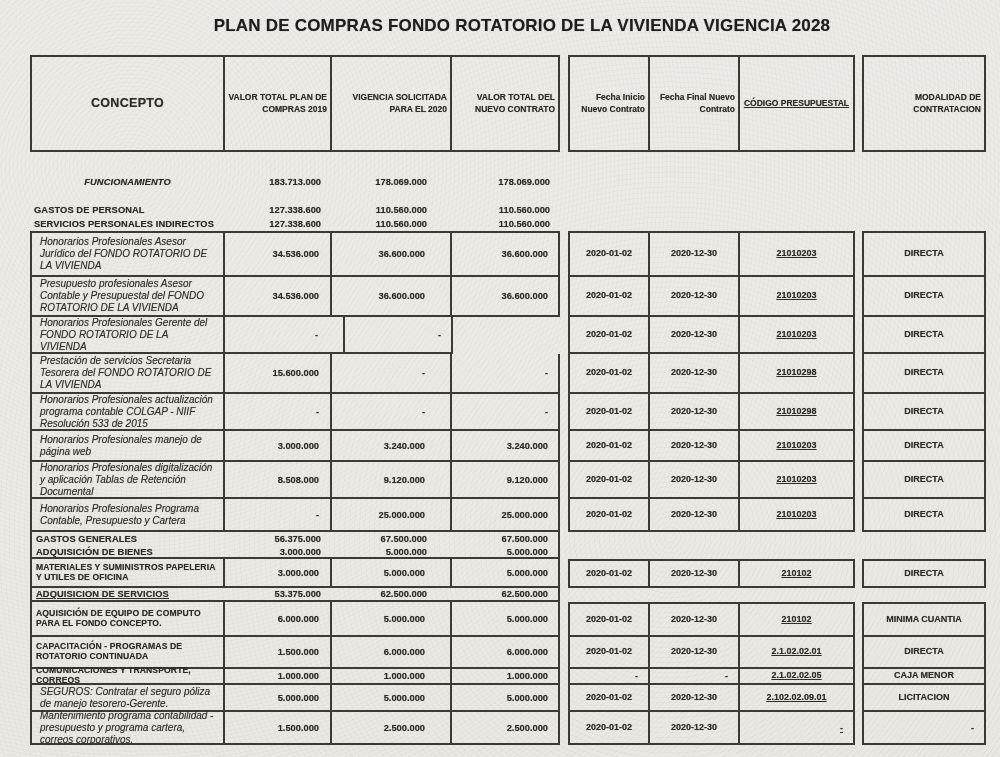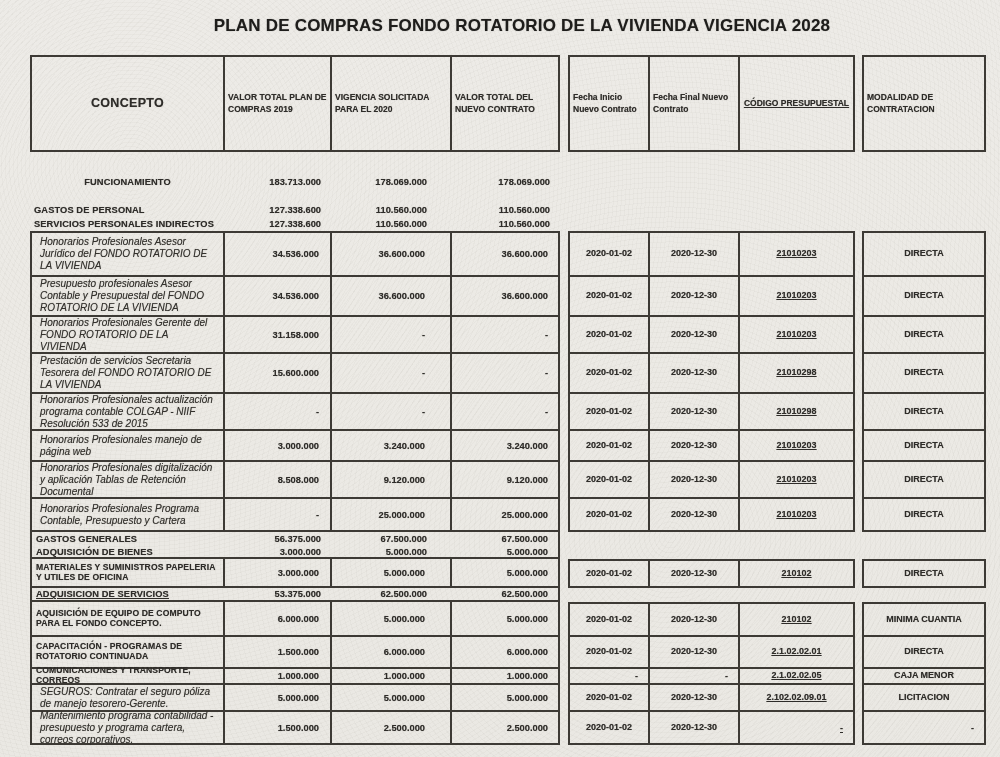--- a/index.html
+++ b/index.html
@@ -32,25 +32,25 @@
   .c0{width:195px;flex:0 0 195px;}
   .c1{width:107px;flex:0 0 107px;}
   .c2{width:120px;flex:0 0 120px;}
   .c3{width:108px;flex:0 0 108px;}
   .c4{width:82px;flex:0 0 82px;}
   .c5{width:90px;flex:0 0 90px;}
   .c6{width:115px;flex:0 0 115px;text-decoration:underline;}
   .c7{width:124px;flex:0 0 124px;}
   .bl{border-left-width:2px;} .br{border-right-width:2px;}
   .bt{border-top-width:2px;}  .bb{border-bottom-width:2px;}
-  .hcell{justify-content:center;text-align:left;font-weight:700;font-size:8.5px;line-height:1.3;padding:2px 3px;}
+  .hcell{justify-content:center;text-align:right;font-weight:700;font-size:8.5px;line-height:1.3;padding:2px 3px;}
   .hconcept{font-size:12.5px;letter-spacing:.3px;}
   .det{font-size:10px;line-height:1.2;padding:2px 8px;color:#33312d;font-style:italic;}
   .sum{font-weight:700;font-size:9.3px;padding:0 4px;letter-spacing:.1px;}
-  .cc{justify-content:center;text-align:right;}
+  .cc{justify-content:center;text-align:right;font-style:italic;}
   .num{justify-content:flex-end;font-weight:700;font-size:9.3px;}
   .p1{padding-right:11px;} .p2{padding-right:25px;} .p3{padding-right:10px;}
   .ctr{justify-content:center;font-weight:700;font-size:9px;text-align:center;padding:1px 2px;line-height:1.25;}
   .rnum{justify-content:flex-end;padding-right:10px;font-weight:700;font-size:9px;}
   .und{text-decoration:underline;}
   .spacer{width:100%;}
 </style>
 </head>
 <body>
 
@@ -137,21 +137,20 @@
         <div class="cell c5 ctr br bb">2020-12-30</div>
         <div class="cell c6 ctr br bb">21010203</div>
         <div class="rgap"></div>
         <div class="cell c7 ctr bl br bb">DIRECTA</div>
       </div>
     </div>
 
     <div class="row" style="height:37px">
       <div class="lwrap">
         <div class="cell c0 det bl br bb">Honorarios Profesionales Gerente del FONDO ROTATORIO DE LA VIVIENDA</div>
-        <div class="cell c1 num p1 br bb">31.158.000</div>
         <div class="cell c2 num p2 br bb">-</div>
         <div class="cell c3 num p3 br bb">-</div>
       </div>
       <div class="gap"></div>
       <div class="rwrap">
         <div class="cell c4 ctr bl br bb">2020-01-02</div>
         <div class="cell c5 ctr br bb">2020-12-30</div>
         <div class="cell c6 ctr br bb">21010203</div>
         <div class="rgap"></div>
         <div class="cell c7 ctr bl br bb">DIRECTA</div>

